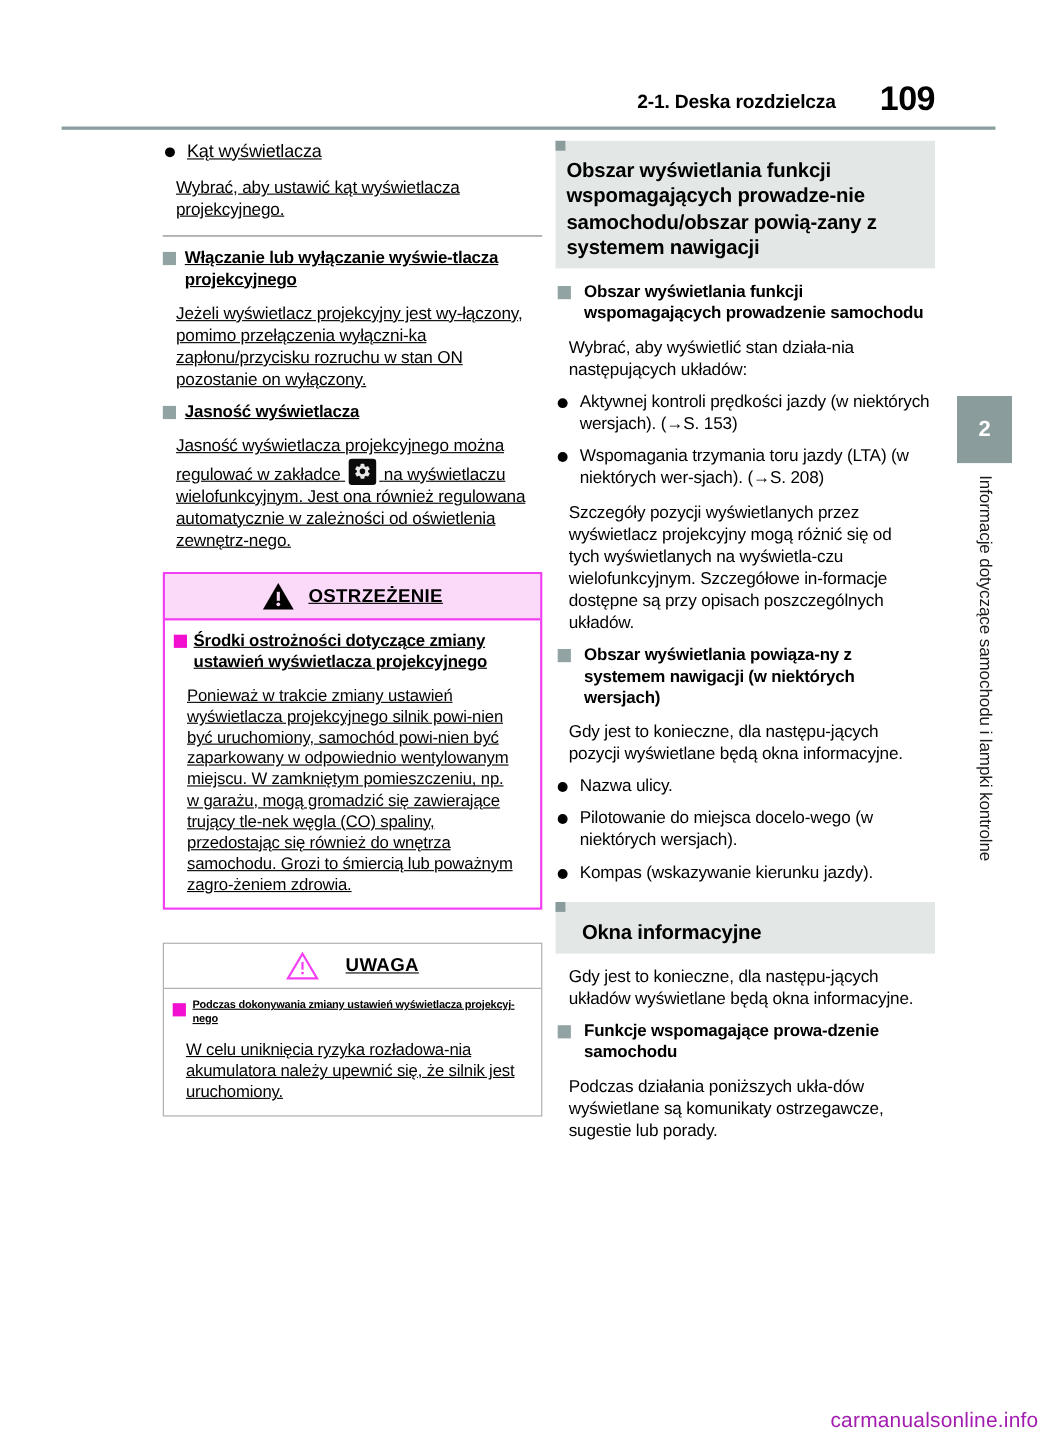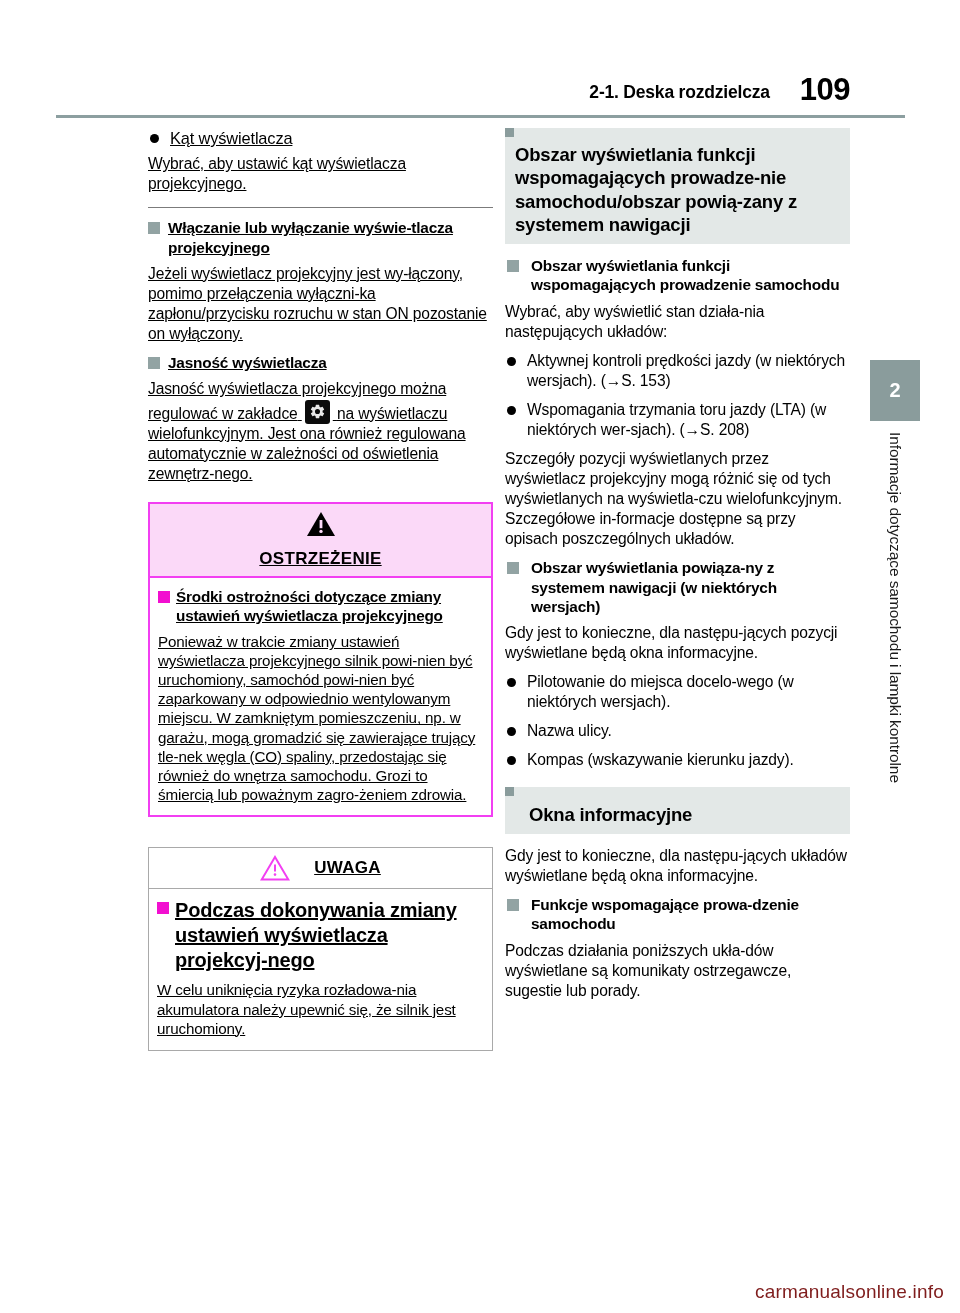--- a/index.html
+++ b/index.html
@@ -23,21 +23,21 @@
     top: 72px;
     width: 960px;
     height: 46px;
   }
   .header-inner {
     position: absolute;
     right: 110px;
     top: 0;
     display: flex;
     align-items: baseline;
-    gap: 30px;
+    gap: 40px;
   }
   .header-chapter {
     font-size: 17.5px;
     font-weight: bold;
     letter-spacing: -0.2px;
   }
   .header-pageno {
     font-size: 31px;
     font-weight: bold;
     letter-spacing: -0.5px;
@@ -56,21 +56,21 @@
 
   
   .col {
     position: absolute;
     top: 128px;
     width: 345px;
   }
   .col-left  { left: 148px; text-decoration: underline; }
   .col-right { left: 505px; }
 
-  p, h1, h2, h3, h4, ul, li { margin: 0; padding: 0; }
+  p, h1, h2, h3, h4, ul, li { margin: 12px; padding: 0; }
 
   .body-text {
     font-size: 15.6px;
     line-height: 1.285;
     letter-spacing: -0.15px;
     margin-bottom: 9px;
   }
 
   
   .rbullet {
@@ -144,21 +144,20 @@
     background: #ffffff;
   }
   .warn-head {
     background: #fbd9f8;
     border-bottom: 2px solid #f23ff2;
     padding: 7px 0 7px 0;
     display: flex;
     align-items: center;
     justify-content: center;
     gap: 12px;
-    flex-direction: column;
   }
   .warn-title {
     font-size: 17px;
     font-weight: bold;
     letter-spacing: 0.3px;
   }
   .warn-body { padding: 9px 10px 11px 8px; }
   .warn-body .sqhead::before { background: #f20fd0; }
   .warn-body .sqhead {
     font-size: 15.3px;
@@ -186,21 +185,21 @@
     gap: 24px;
   }
   .notice-title {
     font-size: 17px;
     font-weight: bold;
     letter-spacing: 0.3px;
   }
   .notice-body { padding: 9px 10px 12px 8px; }
   .notice-body .sqhead::before { background: #f20fd0; }
   .notice-body .sqhead {
-    font-size: 20px;
+    font-size: 10px;
     padding-left: 18px;
     margin-bottom: 7px;
   }
   .notice-body .body-text {
     font-size: 15.2px;
     line-height: 1.255;
     margin-bottom: 0;
   }
 
   
@@ -258,21 +257,21 @@
     white-space: nowrap;
     color: #1a1a1a;
   }
 
   
   .watermark {
     position: absolute;
     right: 16px;
     bottom: 10px;
     font-size: 19px;
-    color: #7f1d1d;
+    color: #a21caf;
     letter-spacing: 0.2px;
   }
 </style>
 </head>
 <body>
 
 <div class="page-header">
   <div class="header-inner">
     <span class="header-chapter">2-1. Deska rozdzielcza</span>
     <span class="header-pageno">109</span>
@@ -349,22 +348,22 @@
 
   <div class="rbullet">Aktywnej kontroli prędkości jazdy (w niektórych wersjach). (→S. 153)</div>
   <div class="rbullet">Wspomagania trzymania toru jazdy (LTA) (w niektórych wer-sjach). (→S. 208)</div>
 
   <p class="body-text">Szczegóły pozycji wyświetlanych przez wyświetlacz projekcyjny mogą różnić się od tych wyświetlanych na wyświetla-czu wielofunkcyjnym. Szczegółowe in-formacje dostępne są przy opisach poszczególnych układów.</p>
 
   <div class="sqhead wide">Obszar wyświetlania powiąza-ny z systemem nawigacji (w niektórych wersjach)</div>
 
   <p class="body-text">Gdy jest to konieczne, dla następu-jących pozycji wyświetlane będą okna informacyjne.</p>
 
+  <div class="rbullet">Nazwa ulicy.</div>
   <div class="rbullet">Pilotowanie do miejsca docelo-wego (w niektórych wersjach).</div>
-  <div class="rbullet">Nazwa ulicy.</div>
   <div class="rbullet">Kompas (wskazywanie kierunku jazdy).</div>
 
   <div class="section-bar single" style="margin-top:16px;">
     <div class="section-bar-accent"></div>
     <div class="section-bar-text">Okna informacyjne</div>
   </div>
 
   <p class="body-text">Gdy jest to konieczne, dla następu-jących układów wyświetlane będą okna informacyjne.</p>
 
   <div class="sqhead wide">Funkcje wspomagające prowa-dzenie samochodu</div>

